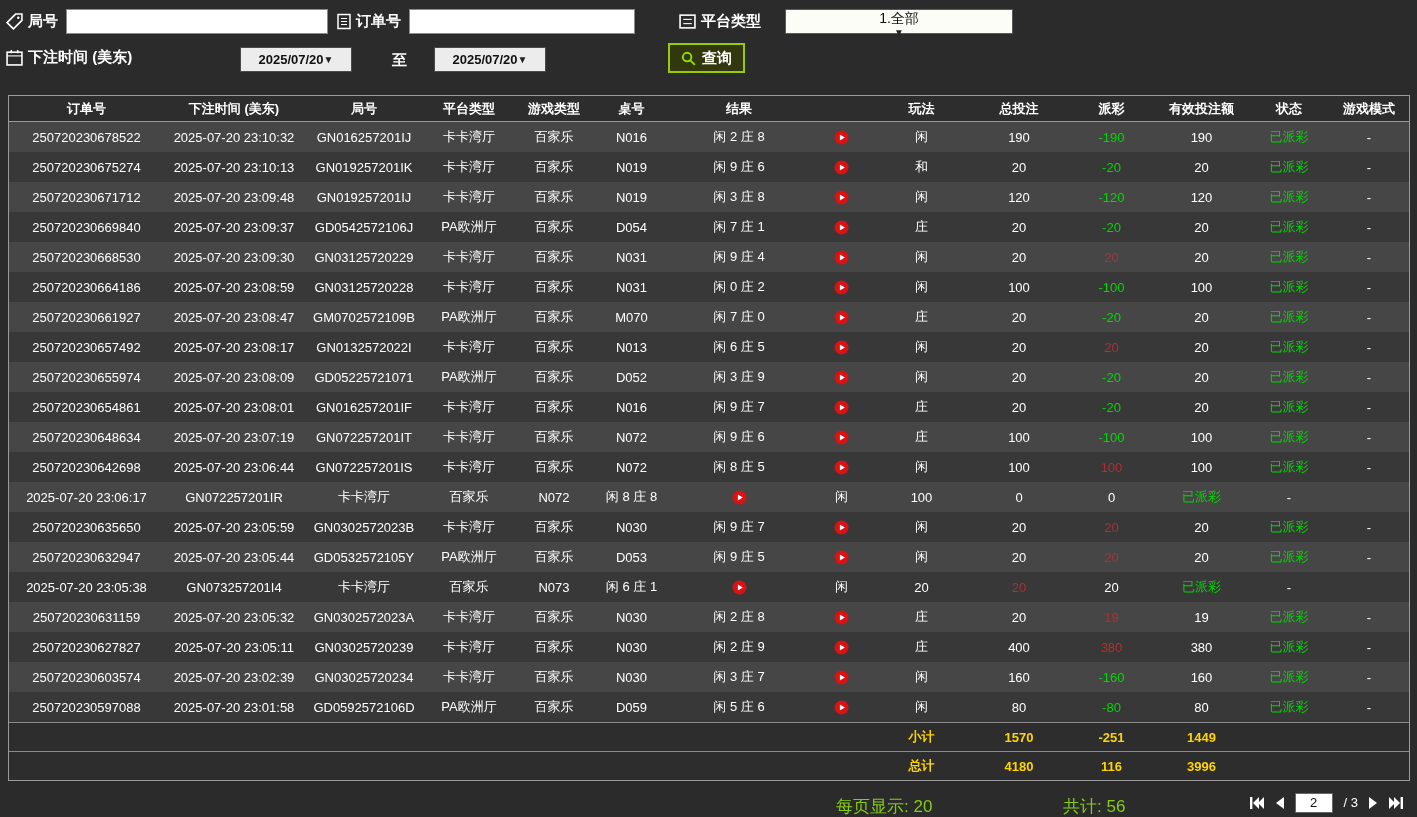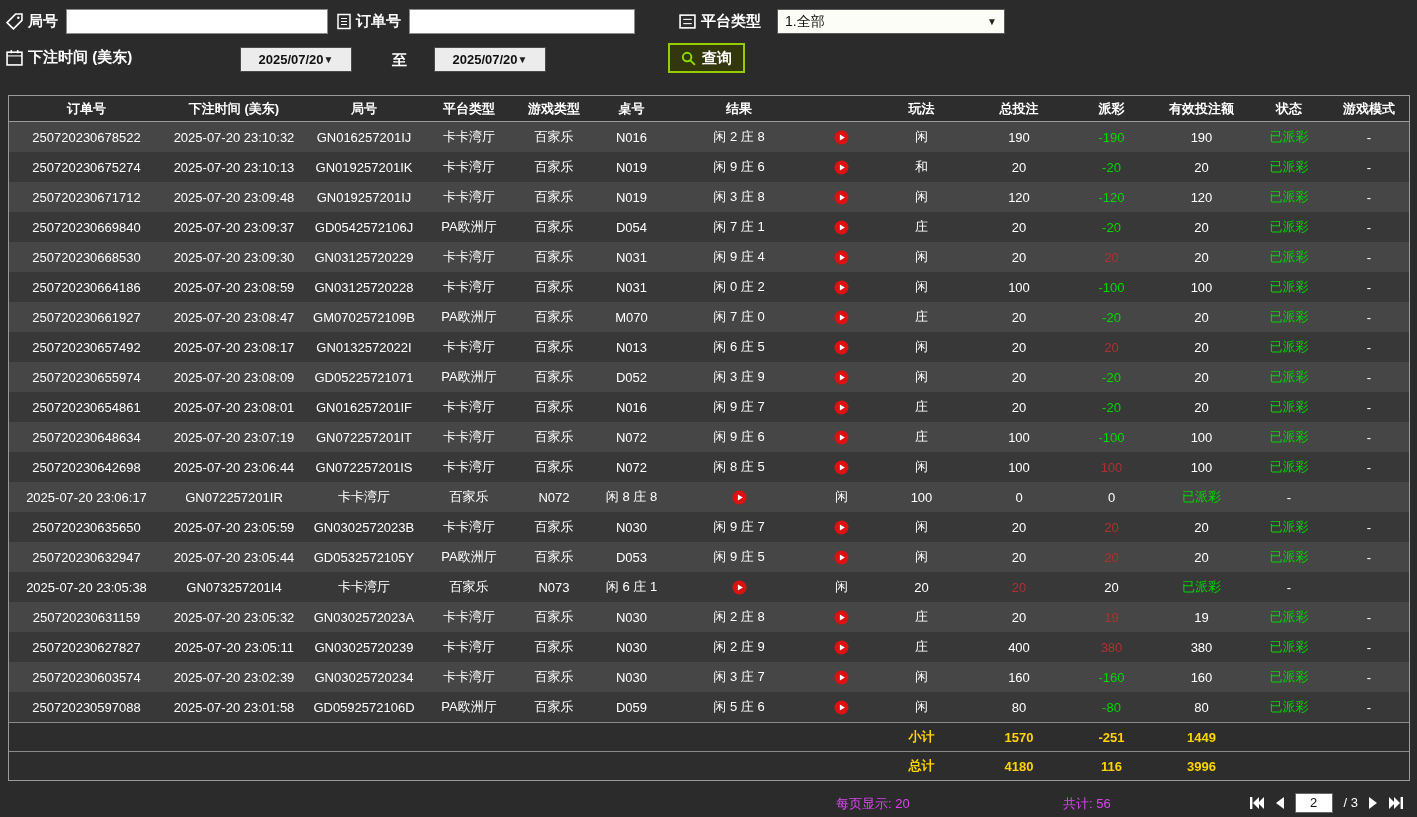--- a/index.html
+++ b/index.html
@@ -7,21 +7,21 @@
   body { font-family:"Liberation Sans", sans-serif; }
   .app { position:relative; width:1417px; height:817px; background:#2b2b2b; overflow:hidden; }
 
   
   .filter-bar { position:absolute; left:0; top:0; width:100%; height:95px; background:#2b2b2b; }
   .f-item { position:absolute; display:flex; align-items:center; }
   .f-label { color:#ffffff; font-weight:bold; font-size:15px; white-space:nowrap; }
   .f-icon { display:flex; align-items:center; margin-right:5px; }
   .f-input { background:#ffffff; border:1px solid #8a8a8a; height:25px; font-size:13px; padding:0 5px; margin-left:8px; }
   .select-box { background:#fdfdf8; border:1px solid #5a5a5a; height:25px; display:flex; align-items:center;
-                justify-content:space-between; padding:0 7px; font-size:14px; color:#111; margin-left:16px; cursor:default; }
+                justify-content:space-between; padding:0 7px; font-size:14px; color:#111; margin-left:24px; cursor:default;flex-direction:column; }
   .caret { font-size:10px; color:#222; line-height:1; }
   .date-btn { position:absolute; background:#ececec; border:1px solid #4a4a4a; height:25px; display:flex;
               align-items:center; justify-content:center; font-size:13px; font-weight:bold; color:#111; cursor:pointer; }
   .search-btn { position:absolute; display:flex; align-items:center; gap:5px; border:2px solid #97cc00;
                 background:#32370e; height:30px; padding:0 11px; color:#ffffff; font-weight:bold; font-size:15px; cursor:pointer; }
 
   
   .grid { position:absolute; left:8px; top:95px; width:1402px; border:1px solid #9a9a9a; background:#2d2d2d; }
   .trow { display:grid; grid-template-columns:155px 140px 120px 90px 80px 75px 140px 65px 95px 100px 85px 95px 80px 80px; }
   .thead { height:26px; background:#2d2d2d; border-bottom:1px solid #9a9a9a; }
@@ -35,21 +35,21 @@
   .pay-red   { color:#b03030; }
   .pay-white { color:#ffffff; }
   .status-cell { color:#00d800; }
   .summary { height:29px; border-top:1px solid #8a8a8a; background:#2d2d2d; }
   .summary .cell { color:#ffd400; font-weight:bold; }
   .span8 { grid-column:span 8; }
   .play-wrap { cursor:pointer; }
 
   
   .pagebar { position:absolute; left:0; top:788px; width:100%; height:29px; background:#2b2b2b; }
-  .pb-text { position:absolute; top:7px; color:#d946ef; font-size:13px; }
+  .pb-text { position:absolute; top:7px; color:#84cc16; font-size:17px; }
   .pager { position:absolute; right:14px; top:4px; height:21px; display:flex; align-items:center; gap:11px; }
   .pg-btn { cursor:pointer; display:flex; align-items:center; }
   .page-box { width:38px; height:20px; background:#ffffff; border:1px solid #666; color:#111; font-size:13px;
               display:flex; align-items:center; justify-content:center; cursor:text; }
   .pg-sep { color:#ffffff; font-size:13px; }
 </style>
 </head>
 <body>
 
 <div class="app">

